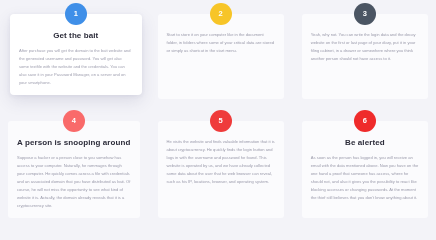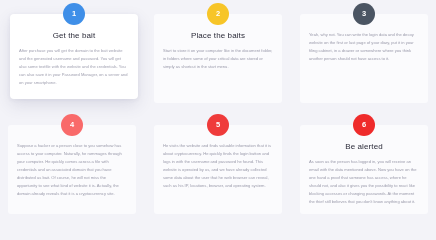--- a/index.html
+++ b/index.html
@@ -62,21 +62,21 @@
     justify-content: center;
     color: #ffffff;
     font-size: 7.5px;
     font-weight: bold;
     line-height: 1;
     z-index: 5;
   }
 
   .step-title {
     font-size: 8px;
-    font-weight: normal;
+    font-weight: bold;
     color: #2c2c3a;
     text-align: center;
     letter-spacing: 0.1px;
     margin-bottom: 7px;
     white-space: nowrap;
   }
 
   .step-body {
     font-size: 4.1px;
     line-height: 1.95;
@@ -93,31 +93,31 @@
 <div class="steps-grid">
 
   <div class="step-card elevated">
     <div class="step-badge" style="background:#3f8fe8">1</div>
     <div class="step-title">Get the bait</div>
     <div class="step-body">After purchase you will get the domain to the bait website and the generated username and password. You will get also some textfile with the website and the credentials. You can also save it in your Password Manager, on a server and on your smartphone.</div>
   </div>
 
   <div class="step-card">
     <div class="step-badge" style="background:#f7c528">2</div>
-    <div class="step-title">Place the baits</div>
     <div class="step-body">Start to store it on your computer like in the document folder, in folders where some of your critical data are stored or simply as shortcut in the start menu.</div>
   </div>
 
   <div class="step-card">
     <div class="step-badge" style="background:#4b5563">3</div>
     <div class="step-body">Yeah, why not. You can write the login data and the decoy website on the first or last page of your diary, put it in your filing cabinet, in a drawer or somewhere where you think another person should not have access to it.</div>
   </div>
 
   <div class="step-card">
     <div class="step-badge" style="background:#f96a6a">4</div>
+    <div class="step-title">A person is snooping around</div>
     <div class="step-body">Suppose a hacker or a person close to you somehow has access to your computer. Naturally, he rummages through your computer. He quickly comes across a file with credentials and an associated domain that you have distributed as bait. Of course, he will not miss the opportunity to see what kind of website it is. Actually, the domain already reveals that it is a cryptocurrency site.</div>
   </div>
 
   <div class="step-card">
     <div class="step-badge" style="background:#ef3b3b">5</div>
     <div class="step-body">He visits the website and finds valuable information that it is about cryptocurrency. He quickly finds the login button and logs in with the username and password he found. This website is operated by us, and we have already collected some data about the user that he web browser can reveal, such as his IP, locations, browser, and operating system.</div>
   </div>
 
   <div class="step-card">
     <div class="step-badge" style="background:#ef2b2b">6</div>

